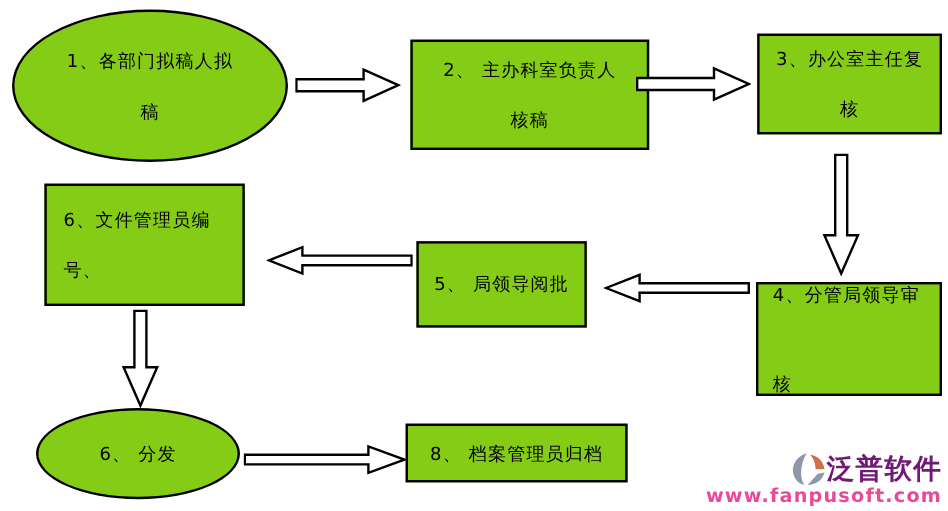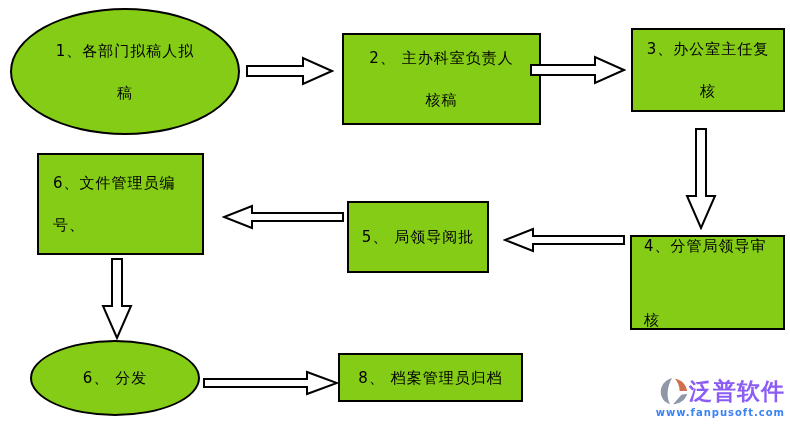--- a/index.html
+++ b/index.html
@@ -37,25 +37,25 @@
   .a5 { left:222px; top:204px; }
   .a6 { left:99px;  top:258px; }
   .a7 { left:203px; top:370px; }
 
   .watermark {
     position:absolute; left:645px; top:376px; width:140px;
     display:flex; flex-direction:column; align-items:flex-end;
   }
   .wm-row { display:flex; align-items:center; }
   .wm-brand {
-    font-size:23px; font-weight:bold; color:#8b5cf6;
+    font-size:23px; font-weight:bold; color:#701a75;
     letter-spacing:1px; line-height:26px; white-space:nowrap;
   }
   .wm-url {
-    font-size:10px; font-weight:bold; color:#3b82f6;
+    font-size:16px; font-weight:bold; color:#ec4899;
     letter-spacing:1px; line-height:14px; white-space:nowrap;
   }
 </style>
 </head>
 <body>
 
 <div class="stage">
 
   <div class="node ellipse n1">
     <span class="ln">1、各部门拟稿人拟</span>

